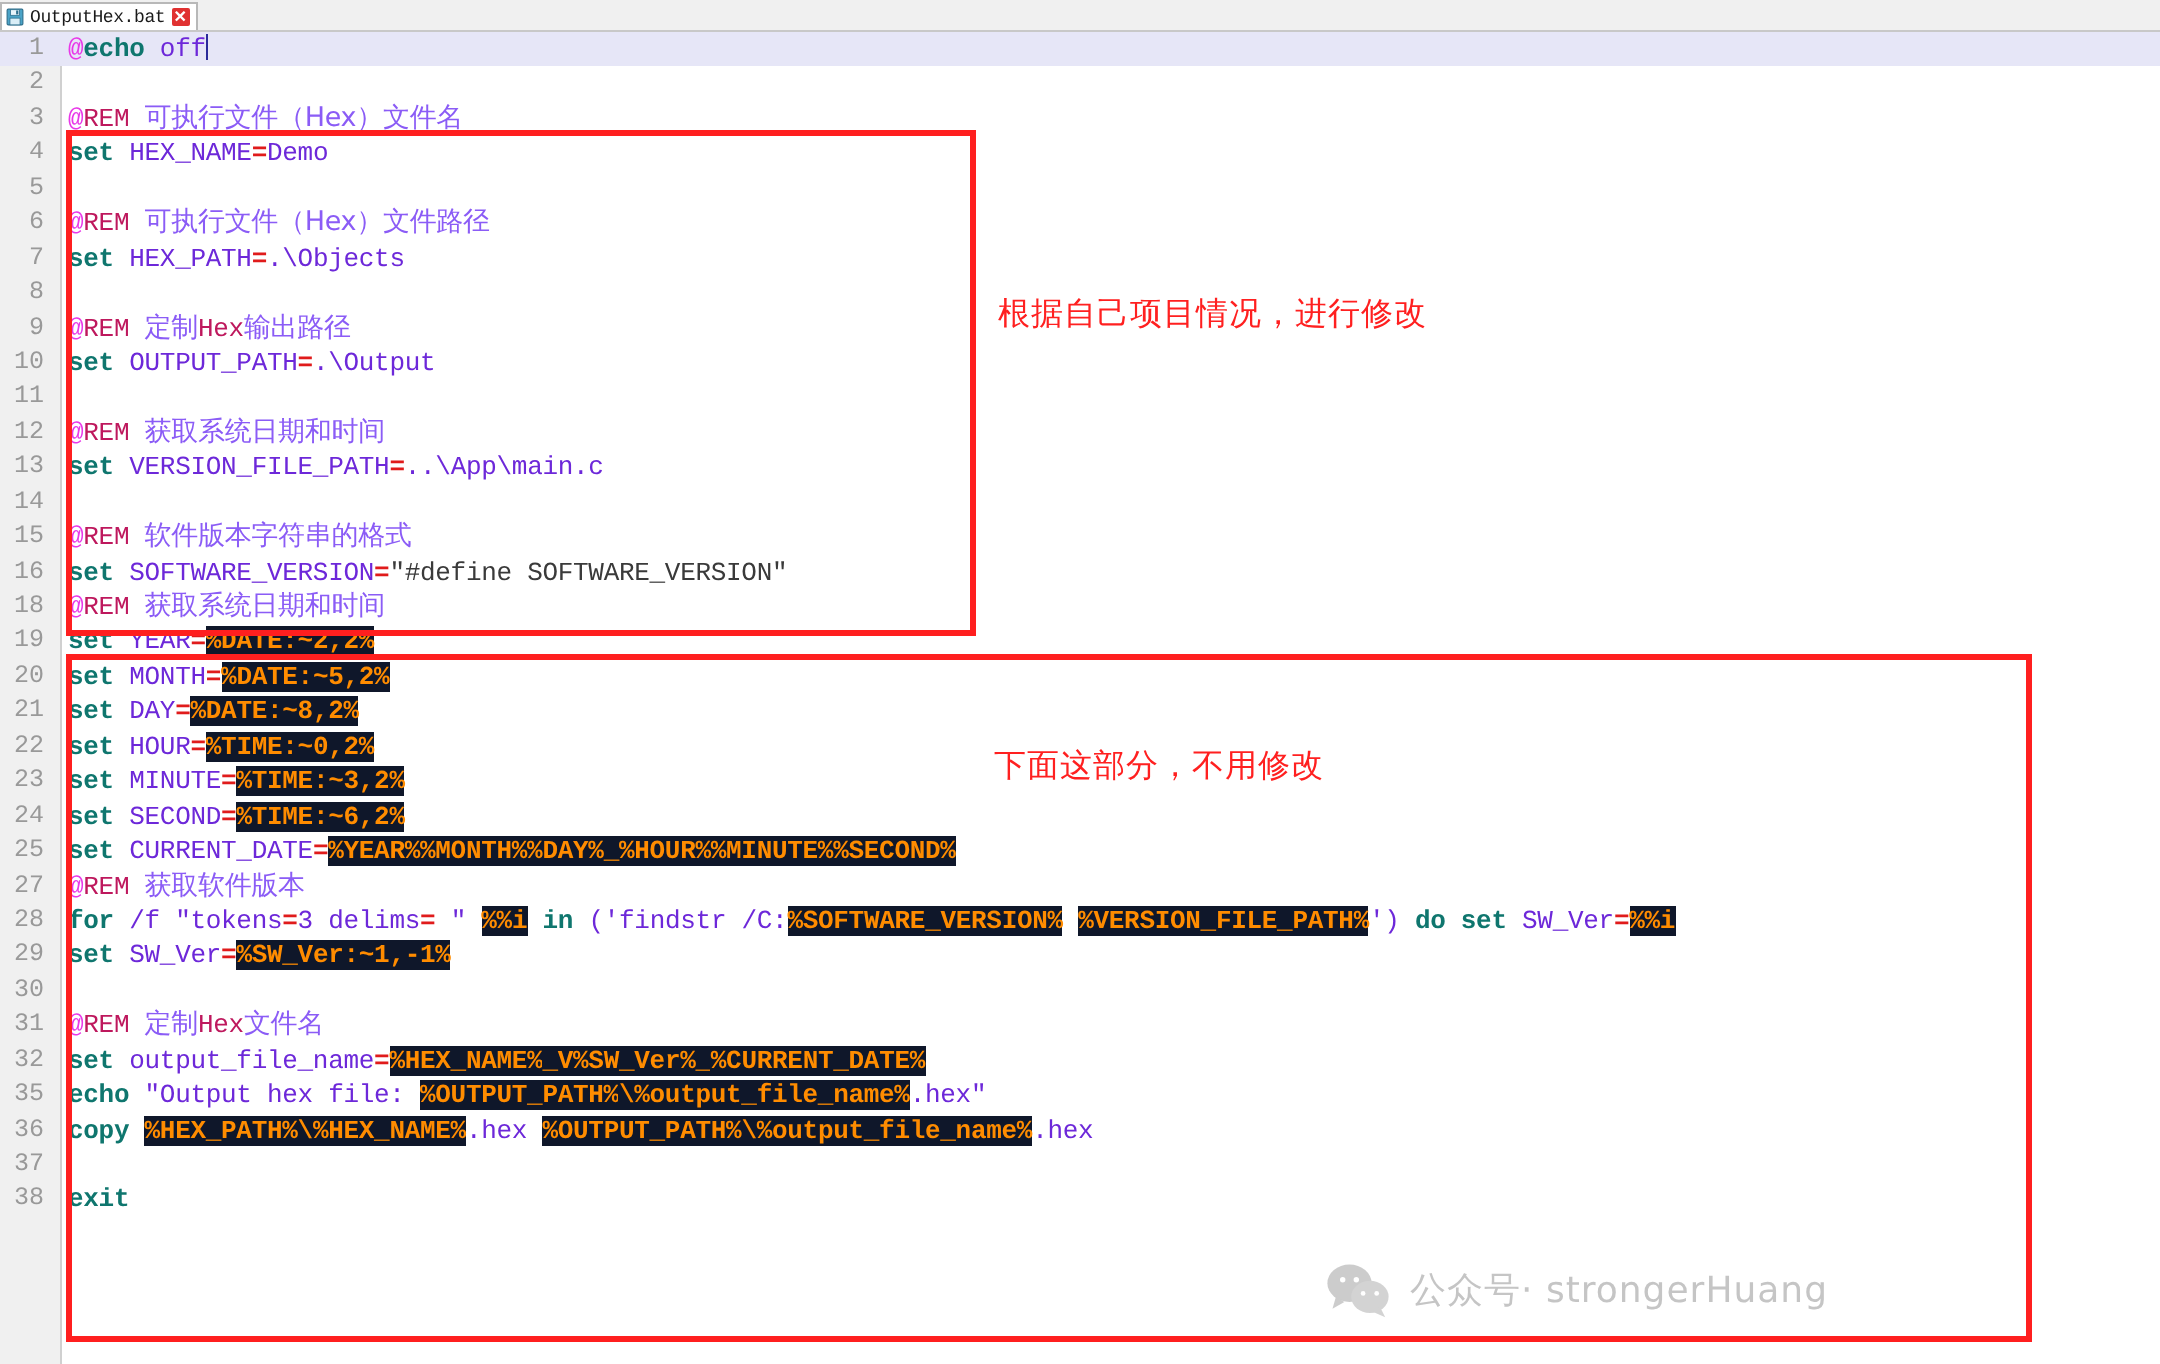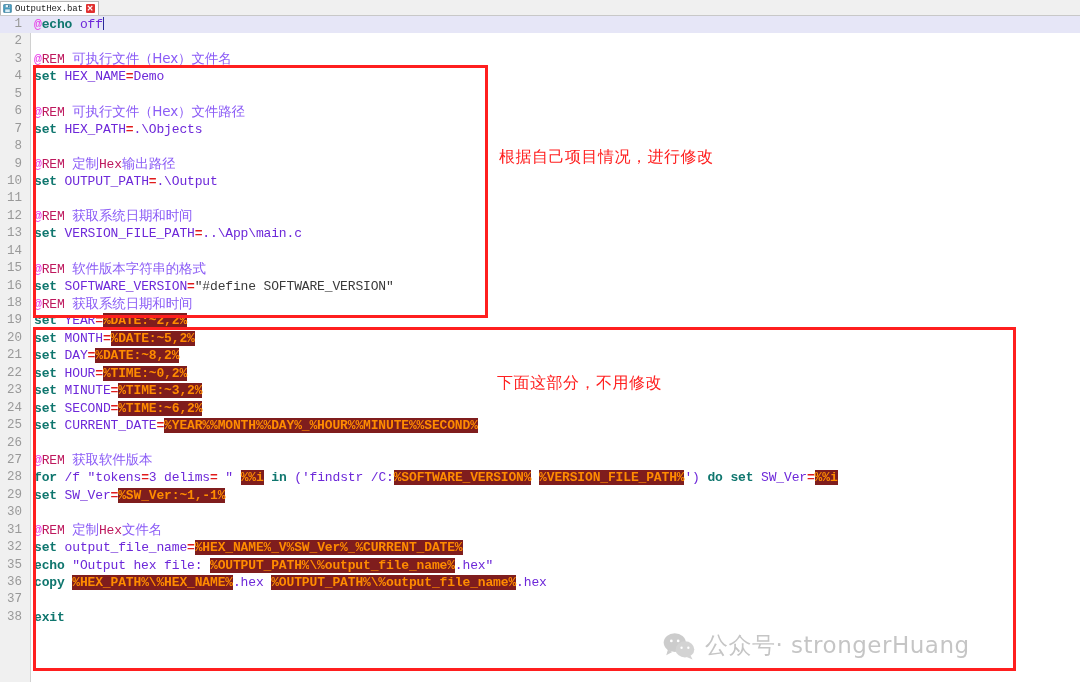--- a/index.html
+++ b/index.html
@@ -103,21 +103,21 @@
     letter-spacing: -0.15px;
   }
 
   
   .t-at    { color: #e838e8; }
   .t-kw    { color: #0f766e; font-weight: bold; }
   .t-cmt   { color: #be185d; }
   .t-cmtcn { color: #8b5cf6; font-family: "DejaVu Sans", sans-serif; font-size: 13.5px; }
   .t-plain { color: #6d28d9; }
   .t-eq    { color: #e01b1b; font-weight: bold; }
-  .t-var   { color: #ff8c00; font-weight: bold; background: #7f1d1d; }
+  .t-var   { color: #ff8c00; font-weight: bold; background: #0f172a; }
   .t-str   { color: #3a3a3a; }
   .caret {
     display: inline-block;
     width: 1px;
     height: 13px;
     background: #2a2a9a;
     vertical-align: -2px;
     margin-left: 0px;
   }
 
@@ -149,21 +149,21 @@
     display: flex;
     align-items: center;
     gap: 9px;
     opacity: 0.5;
     pointer-events: none;
   }
   .wm-icon { width: 34px; height: 30px; display: block; }
   .wm-text {
     color: #8c8c8c;
     font-family: "DejaVu Sans", sans-serif;
-    font-size: 23px;
+    font-size: 18px;
     white-space: nowrap;
     letter-spacing: 0.5px;
   }
 </style>
 </head>
 <body>
 
 <div id="tabbar">
   <div class="tab">
     <svg class="save-icon" viewBox="0 0 16 16">
@@ -199,21 +199,20 @@
       <div class="crow"><span class="ln">15</span><span class="ctext"><span class="t-at">@</span><span class="t-cmt">REM </span><span class="t-cmtcn">软件版本字符串的格式</span></span></div>
       <div class="crow"><span class="ln">16</span><span class="ctext"><span class="t-kw">set</span><span class="t-plain"> SOFTWARE_VERSION</span><span class="t-eq">=</span><span class="t-str">"#define SOFTWARE_VERSION"</span></span></div>
       <div class="crow"><span class="ln">18</span><span class="ctext"><span class="t-at">@</span><span class="t-cmt">REM </span><span class="t-cmtcn">获取系统日期和时间</span></span></div>
       <div class="crow"><span class="ln">19</span><span class="ctext"><span class="t-kw">set</span><span class="t-plain"> YEAR</span><span class="t-eq">=</span><span class="t-var">%DATE:~2,2%</span></span></div>
       <div class="crow"><span class="ln">20</span><span class="ctext"><span class="t-kw">set</span><span class="t-plain"> MONTH</span><span class="t-eq">=</span><span class="t-var">%DATE:~5,2%</span></span></div>
       <div class="crow"><span class="ln">21</span><span class="ctext"><span class="t-kw">set</span><span class="t-plain"> DAY</span><span class="t-eq">=</span><span class="t-var">%DATE:~8,2%</span></span></div>
       <div class="crow"><span class="ln">22</span><span class="ctext"><span class="t-kw">set</span><span class="t-plain"> HOUR</span><span class="t-eq">=</span><span class="t-var">%TIME:~0,2%</span></span></div>
       <div class="crow"><span class="ln">23</span><span class="ctext"><span class="t-kw">set</span><span class="t-plain"> MINUTE</span><span class="t-eq">=</span><span class="t-var">%TIME:~3,2%</span></span></div>
       <div class="crow"><span class="ln">24</span><span class="ctext"><span class="t-kw">set</span><span class="t-plain"> SECOND</span><span class="t-eq">=</span><span class="t-var">%TIME:~6,2%</span></span></div>
       <div class="crow"><span class="ln">25</span><span class="ctext"><span class="t-kw">set</span><span class="t-plain"> CURRENT_DATE</span><span class="t-eq">=</span><span class="t-var">%YEAR%%MONTH%%DAY%_%HOUR%%MINUTE%%SECOND%</span></span></div>
-      <div class="crow"><span class="ln">26</span><span class="ctext"></span></div>
       <div class="crow"><span class="ln">27</span><span class="ctext"><span class="t-at">@</span><span class="t-cmt">REM </span><span class="t-cmtcn">获取软件版本</span></span></div>
       <div class="crow"><span class="ln">28</span><span class="ctext"><span class="t-kw">for</span><span class="t-plain"> /f "tokens</span><span class="t-eq">=</span><span class="t-plain">3 delims</span><span class="t-eq">=</span><span class="t-plain"> " </span><span class="t-var">%%i</span><span class="t-plain"> </span><span class="t-kw">in</span><span class="t-plain"> ('findstr /C:</span><span class="t-var">%SOFTWARE_VERSION%</span><span class="t-plain"> </span><span class="t-var">%VERSION_FILE_PATH%</span><span class="t-plain">') </span><span class="t-kw">do</span><span class="t-plain"> </span><span class="t-kw">set</span><span class="t-plain"> SW_Ver</span><span class="t-eq">=</span><span class="t-var">%%i</span></span></div>
       <div class="crow"><span class="ln">29</span><span class="ctext"><span class="t-kw">set</span><span class="t-plain"> SW_Ver</span><span class="t-eq">=</span><span class="t-var">%SW_Ver:~1,-1%</span></span></div>
       <div class="crow"><span class="ln">30</span><span class="ctext"></span></div>
       <div class="crow"><span class="ln">31</span><span class="ctext"><span class="t-at">@</span><span class="t-cmt">REM </span><span class="t-cmtcn">定制</span><span class="t-cmt">Hex</span><span class="t-cmtcn">文件名</span></span></div>
       <div class="crow"><span class="ln">32</span><span class="ctext"><span class="t-kw">set</span><span class="t-plain"> output_file_name</span><span class="t-eq">=</span><span class="t-var">%HEX_NAME%</span><span class="t-var">_V</span><span class="t-var">%SW_Ver%</span><span class="t-var">_</span><span class="t-var">%CURRENT_DATE%</span></span></div>
       <div class="crow"><span class="ln">35</span><span class="ctext"><span class="t-kw">echo</span><span class="t-plain"> "Output hex file: </span><span class="t-var">%OUTPUT_PATH%</span><span class="t-var">\</span><span class="t-var">%output_file_name%</span><span class="t-plain">.hex"</span></span></div>
       <div class="crow"><span class="ln">36</span><span class="ctext"><span class="t-kw">copy</span><span class="t-plain"> </span><span class="t-var">%HEX_PATH%</span><span class="t-var">\</span><span class="t-var">%HEX_NAME%</span><span class="t-plain">.hex </span><span class="t-var">%OUTPUT_PATH%</span><span class="t-var">\</span><span class="t-var">%output_file_name%</span><span class="t-plain">.hex</span></span></div>
       <div class="crow"><span class="ln">37</span><span class="ctext"></span></div>
       <div class="crow"><span class="ln">38</span><span class="ctext"><span class="t-kw">exit</span></span></div>

